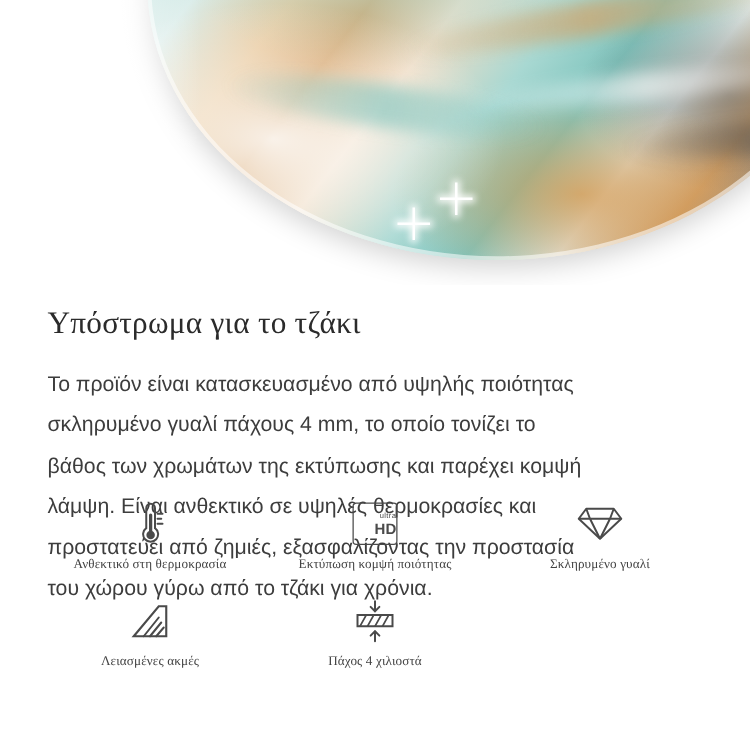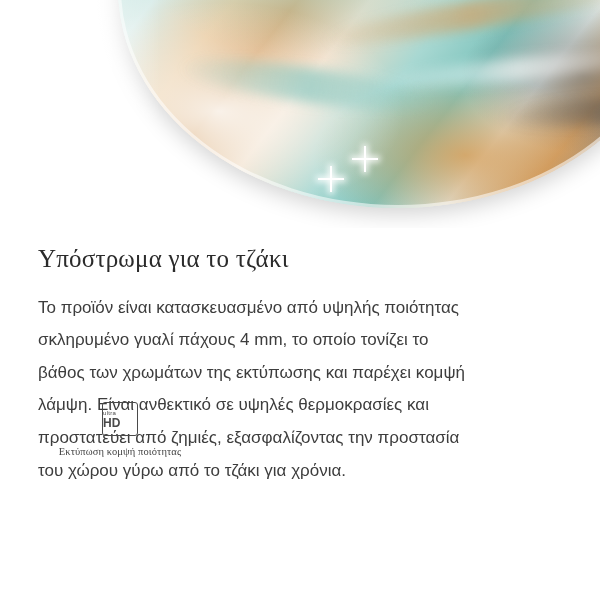--- a/index.html
+++ b/index.html
@@ -167,21 +167,21 @@
     text-align: center;
     letter-spacing: 0.1px;
   }
   .ultrahd-box {
     width: 34px;
     height: 32px;
     border: 1.6px solid #4a4a4a;
     border-radius: 3px;
     display: flex;
     flex-direction: column;
-    align-items: flex-start;
+    align-items: flex-end;
     justify-content: center;
     line-height: 1;
   }
   .ultrahd-box .u1 {
     font-family: "Liberation Sans", sans-serif;
     font-size: 6px;
     letter-spacing: 0.3px;
     color: #4a4a4a;
   }
   .ultrahd-box .u2 {
@@ -213,29 +213,69 @@
 
   <div class="content">
     <h1 class="headline">
       <span>Υπόστρωμα για το τζάκι</span>
     </h1>
     <p class="body-copy">Το προϊόν είναι κατασκευασμένο από υψηλής ποιότητας σκληρυμένο γυαλί πάχους 4 mm, το οποίο τονίζει το βάθος των χρωμάτων της εκτύπωσης και παρέχει κομψή λάμψη. Είναι ανθεκτικό σε υψηλές θερμοκρασίες και προστατεύει από ζημιές, εξασφαλίζοντας την προστασία του χώρου γύρω από το τζάκι για χρόνια.</p>
   </div>
 
   <div class="features">
 
+    <div class="feature">
+      <div class="feature-icon">
+        <svg width="34" height="36" viewBox="0 0 34 36" fill="none" stroke="#4a4a4a" stroke-width="1.6">
+          <path d="M14 5.5a3.5 3.5 0 0 1 7 0v16a6 6 0 1 1-7 0z"></path>
+          <path d="M17.5 11v12.5" stroke-width="2.6" stroke-linecap="round"></path>
+          <circle cx="17.5" cy="27" r="3.4" fill="#4a4a4a" stroke="none"></circle>
+          <path d="M23 10h4M23 14h3M23 18h4" stroke-linecap="round"></path>
+        </svg>
+      </div>
+      <div class="feature-label">Ανθεκτικό στη θερμοκρασία</div>
+    </div>
 
     <div class="feature">
       <div class="feature-icon">
         <div class="ultrahd-box">
           <span class="u1">ultra</span>
           <span class="u2">HD</span>
         </div>
       </div>
       <div class="feature-label">Εκτύπωση κομψή ποιότητας</div>
     </div>
 
 
-
-
+    <div class="feature">
+      <div class="feature-icon">
+        <svg width="38" height="34" viewBox="0 0 38 34" fill="none" stroke="#4a4a4a" stroke-width="1.6" stroke-linejoin="round">
+          <path d="M8 5h22l6 8-17 16L2 13z"></path>
+          <path d="M2 13h34M8 5l3 8M30 5l-3 8M11 13l8 16M27 13l-8 16"></path>
+        </svg>
+      </div>
+      <div class="feature-label">Σκληρυμένο γυαλί</div>
+    </div>
+
+    <div class="feature">
+      <div class="feature-icon">
+        <svg width="34" height="32" viewBox="0 0 34 32" fill="none" stroke="#4a4a4a" stroke-width="1.6" stroke-linecap="round">
+          <path d="M4 28 L24 4 L30 4 L30 28 Z" stroke-width="1.7" fill="none"></path>
+          <path d="M12 28 L24 13M17 28 L26 17M22 28 L28 21"></path>
+        </svg>
+      </div>
+      <div class="feature-label">Λειασμένες ακμές</div>
+    </div>
+
+    <div class="feature">
+      <div class="feature-icon">
+        <svg width="40" height="36" viewBox="0 0 40 36" fill="none" stroke="#4a4a4a" stroke-width="1.6" stroke-linecap="round">
+          <path d="M20 2v7M16.5 6.5 20 10l3.5-3.5"></path>
+          <path d="M6 13h28v9H6z"></path>
+          <path d="M8 22l5-9M14 22l5-9M20 22l5-9M26 22l5-9" stroke-width="1.3"></path>
+          <path d="M20 34v-7M16.5 29.5 20 26l3.5 3.5"></path>
+        </svg>
+      </div>
+      <div class="feature-label">Πάχος 4 χιλιοστά</div>
+    </div>
 
   </div>
 </div>
 
 </body></html>

